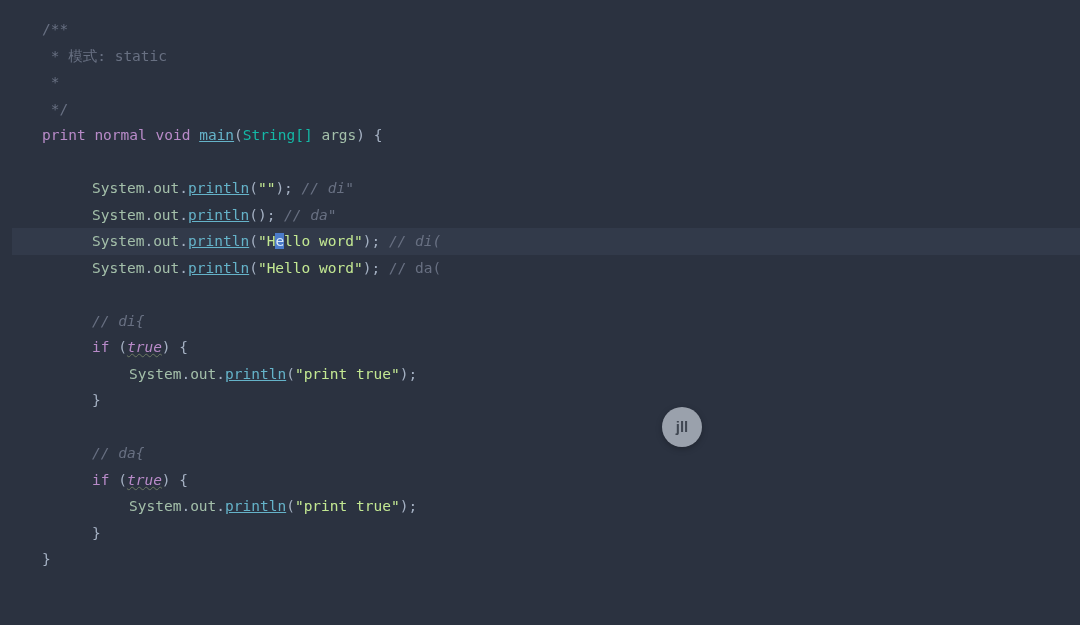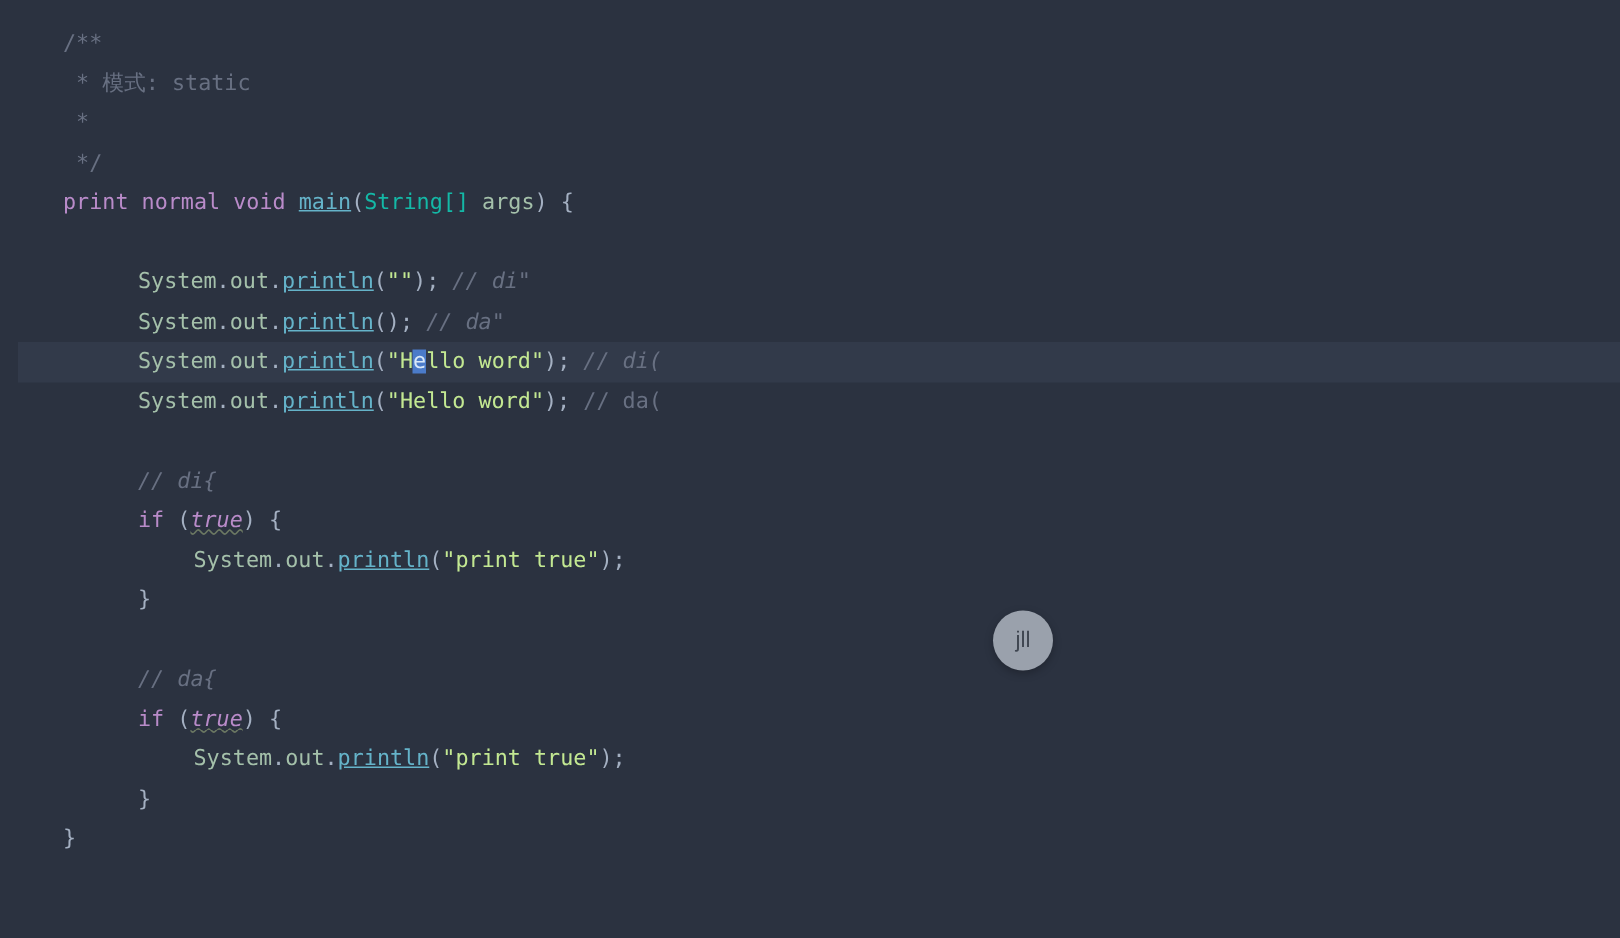--- a/index.html
+++ b/index.html
@@ -60,21 +60,21 @@
       position: absolute;
       width: 40px;
       height: 40px;
       border-radius: 50%;
       background: #9aa1ac;
       color: #404752;
       display: flex;
       align-items: center;
       justify-content: center;
       font-family: -apple-system, BlinkMacSystemFont, sans-serif;
-      font-weight: 400;
+      font-weight: 700;
       font-size: 15px;
       left: 650px;
       top: 407px;
       box-shadow: 0 2px 6px rgba(0,0,0,0.25);
     }
   </style>
 </head>
 <body>
 
 <div class="editor">

